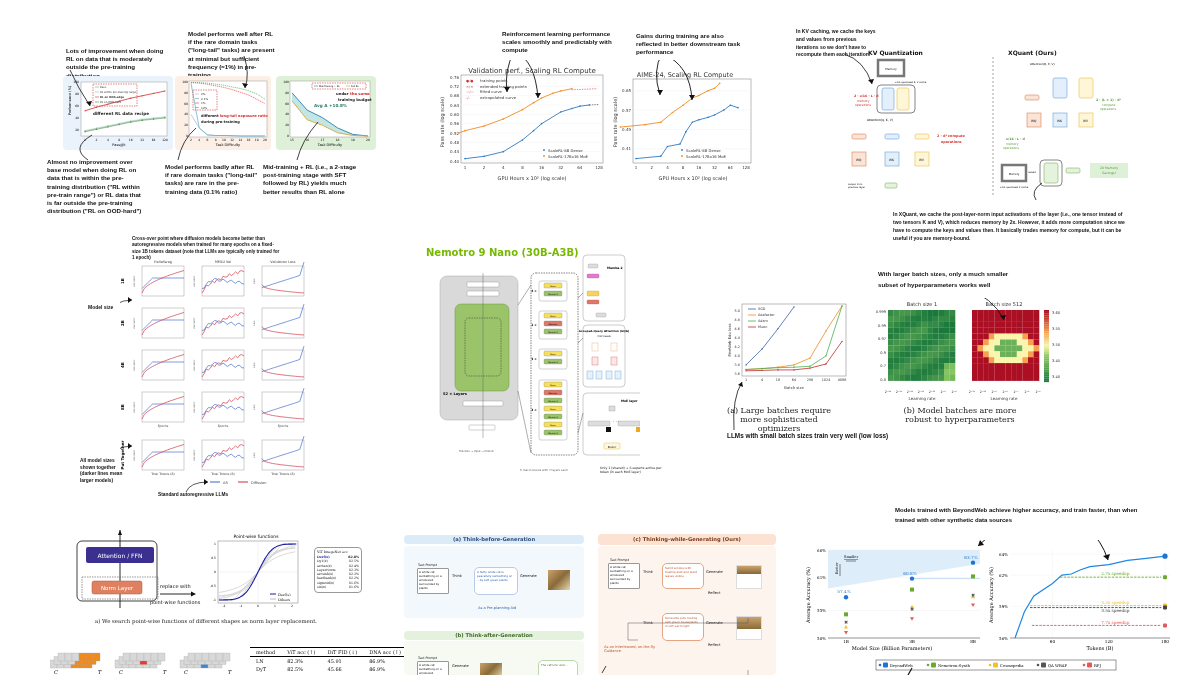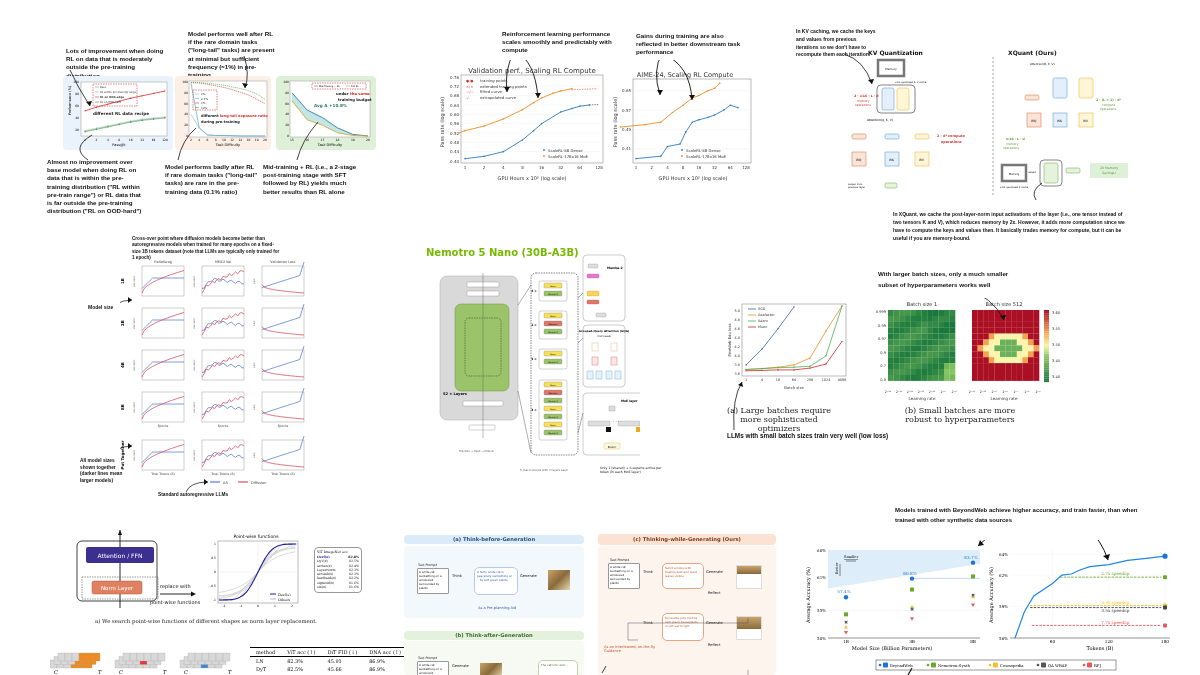--- a/index.html
+++ b/index.html
@@ -473,21 +473,21 @@
   <line x1="118" y1="222" x2="128" y2="222" stroke="#d6505e" stroke-width="1.2"></line>
   <text x="131" y="224" font-size="3.5" fill="#444">Diffusion</text>
   <path d="M-14 56 Q-6 40 12 40" fill="none" stroke="#111" stroke-width="0.7"></path>
   <polygon points="12,40 8,37 8,43" fill="#111"></polygon>
   <path d="M-14 202 Q-6 186 12 186" fill="none" stroke="#111" stroke-width="0.7"></path>
   <polygon points="12,186 8,183 8,189" fill="#111"></polygon>
   <path d="M66 232 Q70 222 88 222" fill="none" stroke="#111" stroke-width="0.7"></path>
   <polygon points="88,222 84,219 84,225" fill="#111"></polygon>
 </svg>
 
-<div class="abs" style="left:426px;top:247px;font-size:10px;font-weight:700;color:#76b900;">Nemotro 5 Nano (30B-A3B)</div>
+<div class="abs" style="left:426px;top:247px;font-size:10px;font-weight:700;color:#76b900;">Nemotro 9 Nano (30B-A3B)</div>
 <svg class="abs" style="left:435px;top:243px;" width="205" height="230">
   <rect x="5" y="33" width="78" height="144" rx="7" fill="#d9d9d9" stroke="#aaa" stroke-width="0.5"></rect>
   <rect x="20" y="61" width="54" height="87" rx="6" fill="#9bc46a" stroke="#6c9a3b" stroke-width="0.5"></rect>
   <rect x="30" y="75" width="36" height="58" rx="4" fill="none" stroke="#333" stroke-width="0.5" stroke-dasharray="1.5 1"></rect>
   <rect x="32" y="39" width="32" height="5" rx="1" fill="#fff" stroke="#888" stroke-width="0.4"></rect>
   <rect x="32" y="48" width="32" height="5" rx="1" fill="#fff" stroke="#888" stroke-width="0.4"></rect>
   <rect x="28" y="158" width="40" height="5" rx="1" fill="#fff" stroke="#888" stroke-width="0.4"></rect>
   <rect x="34" y="182" width="26" height="5" rx="1" fill="#fff" stroke="#888" stroke-width="0.4"></rect>
   <line x1="48" y1="30" x2="48" y2="195" stroke="#555" stroke-width="0.4"></line>
   <text x="8" y="152" font-size="3.6" font-weight="700">52 × Layers</text>
@@ -994,21 +994,21 @@
       <text x="176" y="48" font-size="3.6" fill="#333">3.50</text>
       <text x="176" y="64" font-size="3.6" fill="#333">3.45</text>
       <text x="176" y="80" font-size="3.6" fill="#333">3.40</text>
     </g>
   <text x="46" y="102" font-size="4" text-anchor="middle" fill="#333">Learning rate</text>
   <text x="128" y="102" font-size="4" text-anchor="middle" fill="#333">Learning rate</text>
   <text x="-3" y="50" font-size="4" fill="#333" transform="rotate(-90 -3 50)" text-anchor="middle">β₁ (momentum)</text>
   <path d="M86 -12 Q118 0 128 22" fill="none" stroke="#111" stroke-width="0.8"></path>
   <polygon points="128,22 124,18 130,17" fill="#111"></polygon>
 </svg>
-<div class="caption" style="left:900px;top:406px;width:120px;">(b) Small batches are more robust to hyperparameters</div>
+<div class="caption" style="left:900px;top:406px;width:120px;">(b) Model batches are more robust to hyperparameters</div>
 <div class="note" style="left:727px;top:432px;font-size:6.4px;">LLMs with small batch sizes train very well (low loss)</div>
 <svg class="abs" style="left:730px;top:378px;" width="20" height="60">
   <path d="M4 52 Q2 20 12 4" fill="none" stroke="#111" stroke-width="0.8"></path>
   <polygon points="12,4 8,7 13,9" fill="#111"></polygon>
 </svg>
 
 <svg class="abs" style="left:70px;top:530px;" width="95" height="78">
   <rect x="7" y="11" width="80" height="60" rx="5" fill="none" stroke="#111" stroke-width="0.8"></rect>
   <line x1="50" y1="0" x2="50" y2="78" stroke="#111" stroke-width="0.9"></line>
   <polygon points="50,0 48,5 52,5" fill="#111"></polygon>

